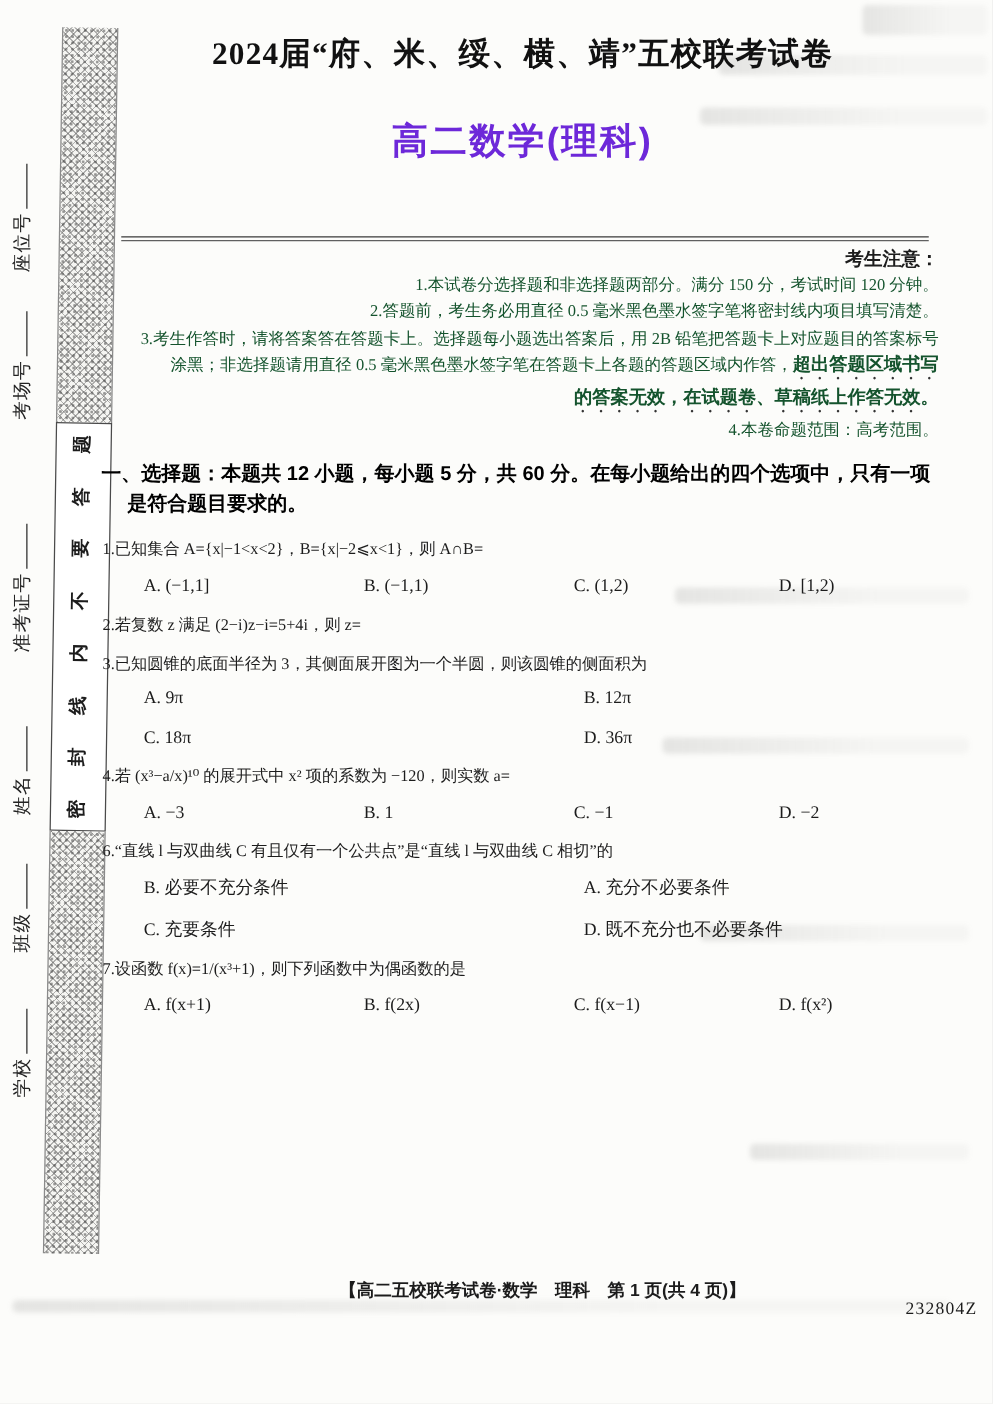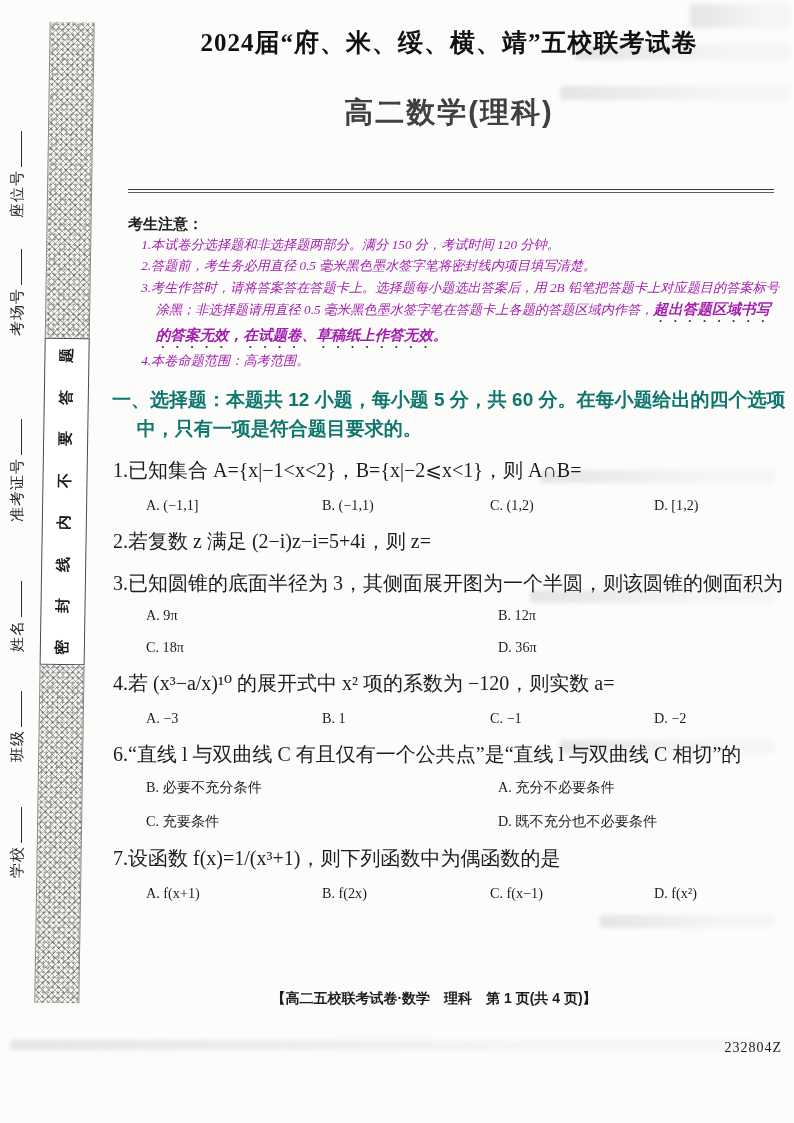--- a/index.html
+++ b/index.html
@@ -36,65 +36,64 @@
   .band-hatch.top{ height:316px; }
   .band-hatch.bottom{ height:338px; }
   .band-box{
     height:327px; background:#fff; border:1.5px solid #4a4a4a;
     display:flex; flex-direction:column; justify-content:space-between;
     align-items:center; padding:9px 0;
   }
   .seal-ch{ transform:rotate(-90deg); font-size:15px; font-weight:600; line-height:1; }
 
   
-  .main{ position:absolute; left:110px; top:0; width:678px; }
+  .main{ position:absolute; left:79px; top:0; width:678px; }
   .title{
     margin-top:26px; text-align:center; font-size:25px; font-weight:700;
     letter-spacing:1px; color:#111;
   }
   .subtitle{
     margin-top:34px; text-align:center; font-size:29px; font-weight:700;
-    letter-spacing:2px; font-family:"Liberation Sans","DejaVu Sans",sans-serif; color:#404040;
+    letter-spacing:2px; font-family:"Liberation Sans","DejaVu Sans",sans-serif; color:#6d28d9;
   }
   .rule{
     margin:56px 14px 0 18px; height:4px;
     border-top:1.8px solid #3a3a3a; border-bottom:1px solid #606060;
   }
-  .notice{ margin:22px 6px 0 18px; }
+  .notice{ margin:5px 6px 0 18px;text-align:right; }
   .notice-h{
     font-size:15px; font-weight:700;
     font-family:"Liberation Sans","DejaVu Sans",sans-serif;
   }
   .notice-item{
     font-size:13.2px; line-height:1.62; padding-left:2.1em; text-indent:-1.1em;
-    color:#a21caf;
-    font-style:italic;
+    color:#14532d;
   }
   .n-em{
     font-weight:700; font-size:14.6px;
     font-family:"Liberation Sans","DejaVu Sans",sans-serif;
     -webkit-text-emphasis:filled dot #333; -webkit-text-emphasis-position:under;
     text-emphasis:filled dot #333; text-emphasis-position:under right;
   }
   .sec-h{
-    margin:13px 0 0 2px; font-size:19px; font-weight:700; line-height:1.55;
-    font-family:"Liberation Sans","DejaVu Sans",sans-serif;
-    padding-left:1.3em; text-indent:-1.3em; color:#0f766e;
+    margin:13px 0 0 2px; font-size:16px; font-weight:700; line-height:1.55;
+    font-family:"Liberation Sans","DejaVu Sans",sans-serif;
+    padding-left:1.3em; text-indent:-1.3em; color:#000000;
   }
   .q{ margin-top:12px; padding-left:3px; }
-  .q-stem{ font-size:20px; line-height:1.5; }
+  .q-stem{ font-size:13px; line-height:1.5; }
   .q-opts{
     display:grid; margin:9px 0 0 33px; row-gap:15px; font-size:14.2px;
   }
   .q-opts.cols-4{ grid-template-columns:176px 168px 164px 1fr;margin-top:12px; }
   .q-opts.cols-2{ grid-template-columns:352px 1fr; }
 
   
   .footer{
-    position:absolute; top:990px; left:95px; width:678px; text-align:center;
+    position:absolute; top:1024px; left:95px; width:678px; text-align:center;
     font-size:14px; font-weight:700;
     font-family:"Liberation Sans","DejaVu Sans",sans-serif;
   }
   .paper-code{
     position:absolute; top:1040px; right:12px; font-size:14px; letter-spacing:1px;
   }
 
   
   .smudge{
     position:absolute; filter:blur(2px); border-radius:4px;

